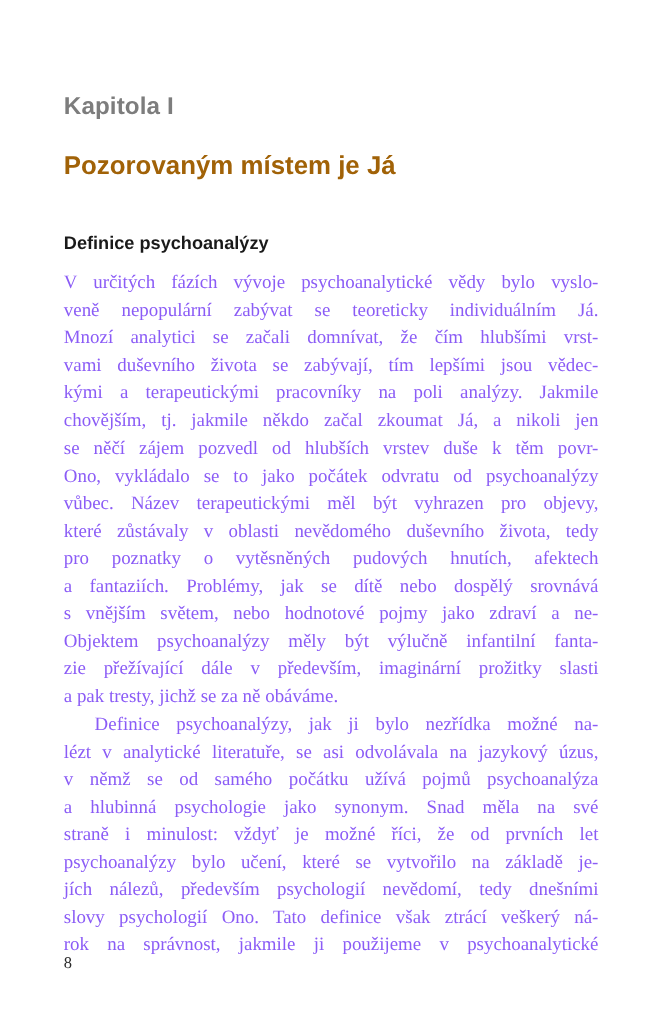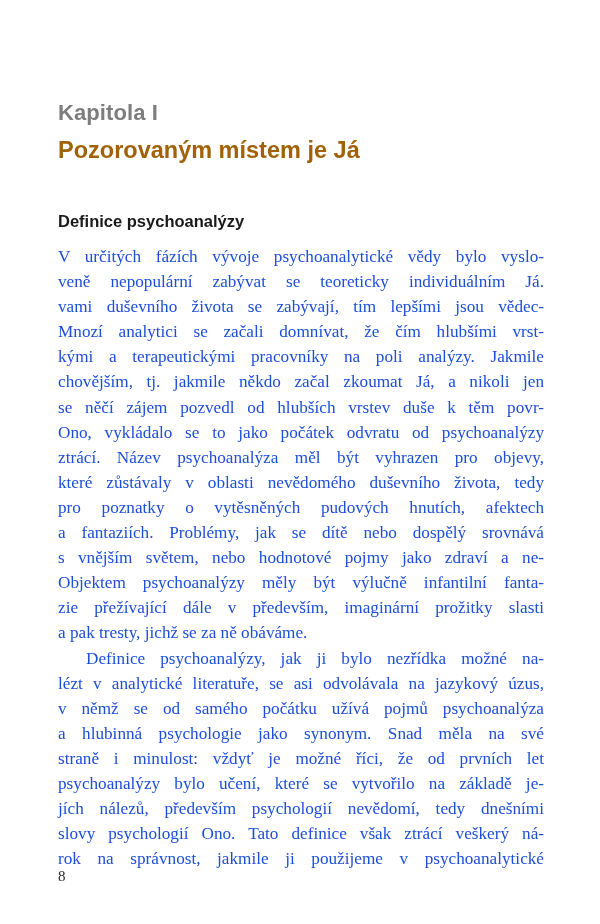--- a/index.html
+++ b/index.html
@@ -1,36 +1,36 @@
 <!DOCTYPE html>
 <html><head>
 <meta charset="utf-8">
 <style>
   html, body { margin: 0; padding: 0; background: #ffffff; }
   body { width: 600px; height: 924px; position: relative; overflow: hidden; }
   .page { position: absolute; left: 0; top: 0; width: 600px; height: 924px; background: #ffffff; }
   .chapter-label {
-    position: absolute; left: 58px; top: 100px;
+    position: absolute; left: 58px; top: 84px;
     font-family: "Liberation Sans", sans-serif; font-weight: bold;
     font-size: 22px; color: #7d7d7d; letter-spacing: 0.1px;
   }
   .chapter-title {
     position: absolute; left: 58px; top: 137px;
     font-family: "Liberation Sans", sans-serif; font-weight: bold;
     font-size: 23.5px; color: #a16207;
   }
   .section-heading {
     position: absolute; left: 58px; top: 212px;
     font-family: "Liberation Sans", sans-serif; font-weight: bold;
     font-size: 16.5px; color: #1a1a1a; text-align: center;
   }
   .body-text {
     position: absolute; left: 58px; top: 244px; width: 486px;
     font-family: "Liberation Serif", serif; font-size: 17.2px;
-    line-height: 25.1px; color: #1d4ed8;
+    line-height: 25.1px; color: #8b5cf6;
   }
   .line { display: block; white-space: nowrap; text-align: justify; text-align-last: justify; height: 25.1px; }
   .line.last { text-align-last: left; }
   .line.indent { padding-left: 28px; }
   .page-number {
     position: absolute; left: 58px; top: 868px;
     font-family: "Liberation Serif", serif; font-size: 15px; color: #2a2a2a;
   }
 </style>
 </head>
@@ -38,27 +38,27 @@
 
 <div class="page">
   <div class="chapter-label">Kapitola I</div>
   <div class="chapter-title">Pozorovaným místem je Já</div>
   <div class="section-heading">Definice psychoanalýzy</div>
 
   <div class="body-text">
     <div>
       <span class="line">V určitých fázích vývoje psychoanalytické vědy bylo vyslo-</span>
       <span class="line">veně nepopulární zabývat se teoreticky individuálním Já.</span>
+      <span class="line">Mnozí analytici se začali domnívat, že čím hlubšími vrst-</span>
       <span class="line">vami duševního života se zabývají, tím lepšími jsou vědec-</span>
-      <span class="line">Mnozí analytici se začali domnívat, že čím hlubšími vrst-</span>
       <span class="line">kými a terapeutickými pracovníky na poli analýzy. Jakmile</span>
       <span class="line">chovějším, tj. jakmile někdo začal zkoumat Já, a nikoli jen</span>
       <span class="line">se něčí zájem pozvedl od hlubších vrstev duše k těm povr-</span>
       <span class="line">Ono, vykládalo se to jako počátek odvratu od psychoanalýzy</span>
-      <span class="line">ztrácí. Název psychoanalýza měl být vyhrazen pro objevy,</span>
+      <span class="line">vůbec. Název terapeutickými měl být vyhrazen pro objevy,</span>
       <span class="line">které zůstávaly v oblasti nevědomého duševního života, tedy</span>
       <span class="line">pro poznatky o vytěsněných pudových hnutích, afektech</span>
       <span class="line">a fantaziích. Problémy, jak se dítě nebo dospělý srovnává</span>
       <span class="line">s vnějším světem, nebo hodnotové pojmy jako zdraví a ne-</span>
       <span class="line">Objektem psychoanalýzy měly být výlučně infantilní fanta-</span>
       <span class="line">zie přežívající dále v především, imaginární prožitky slasti</span>
       <span class="line last">a pak tresty, jichž se za ně obáváme.</span>
     </div>
     <div>
       <span class="line indent">Definice psychoanalýzy, jak ji bylo nezřídka možné na-</span>

